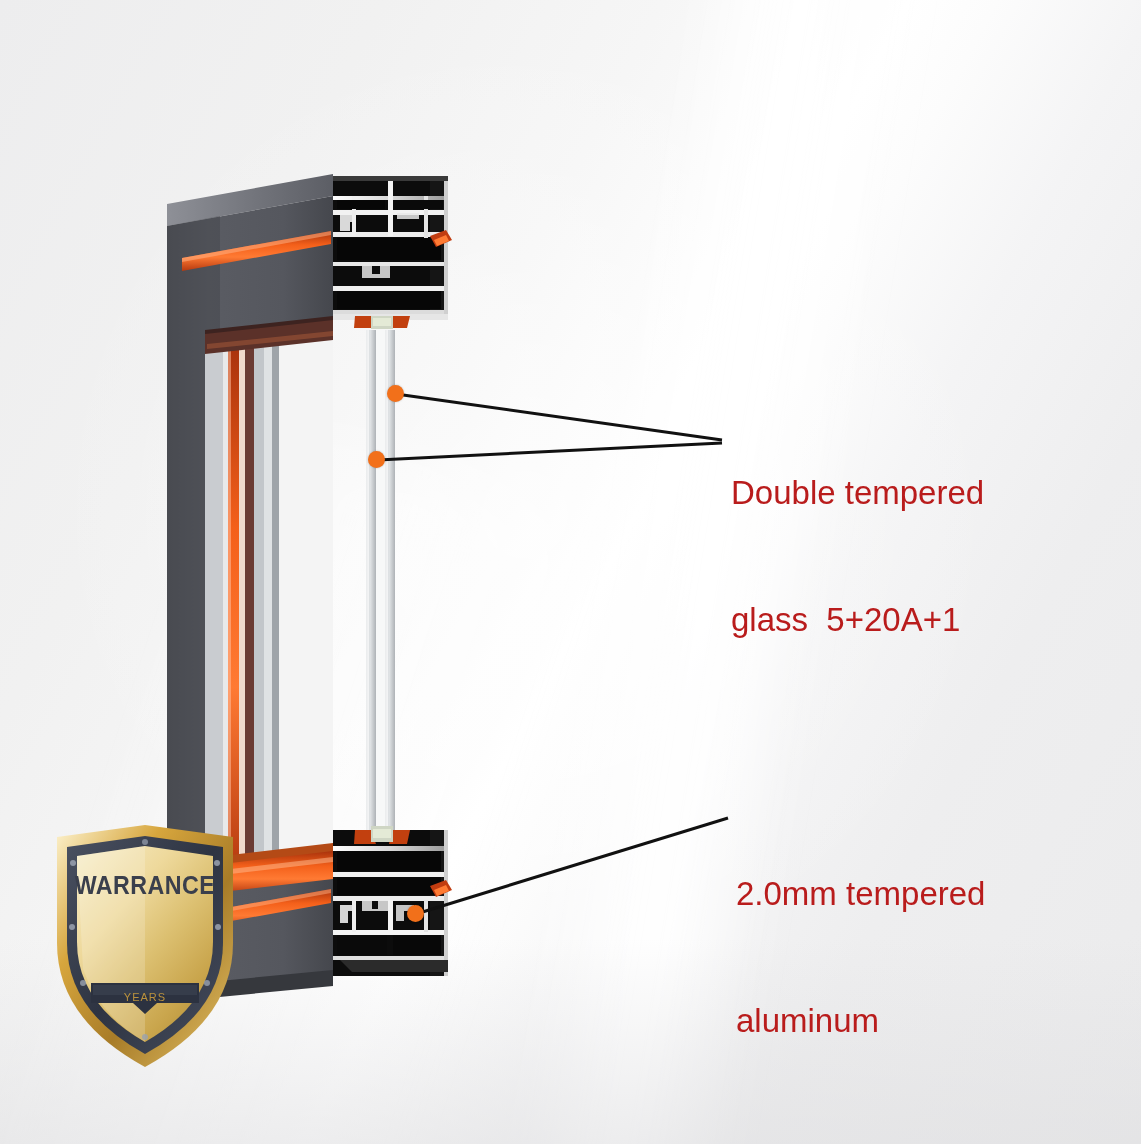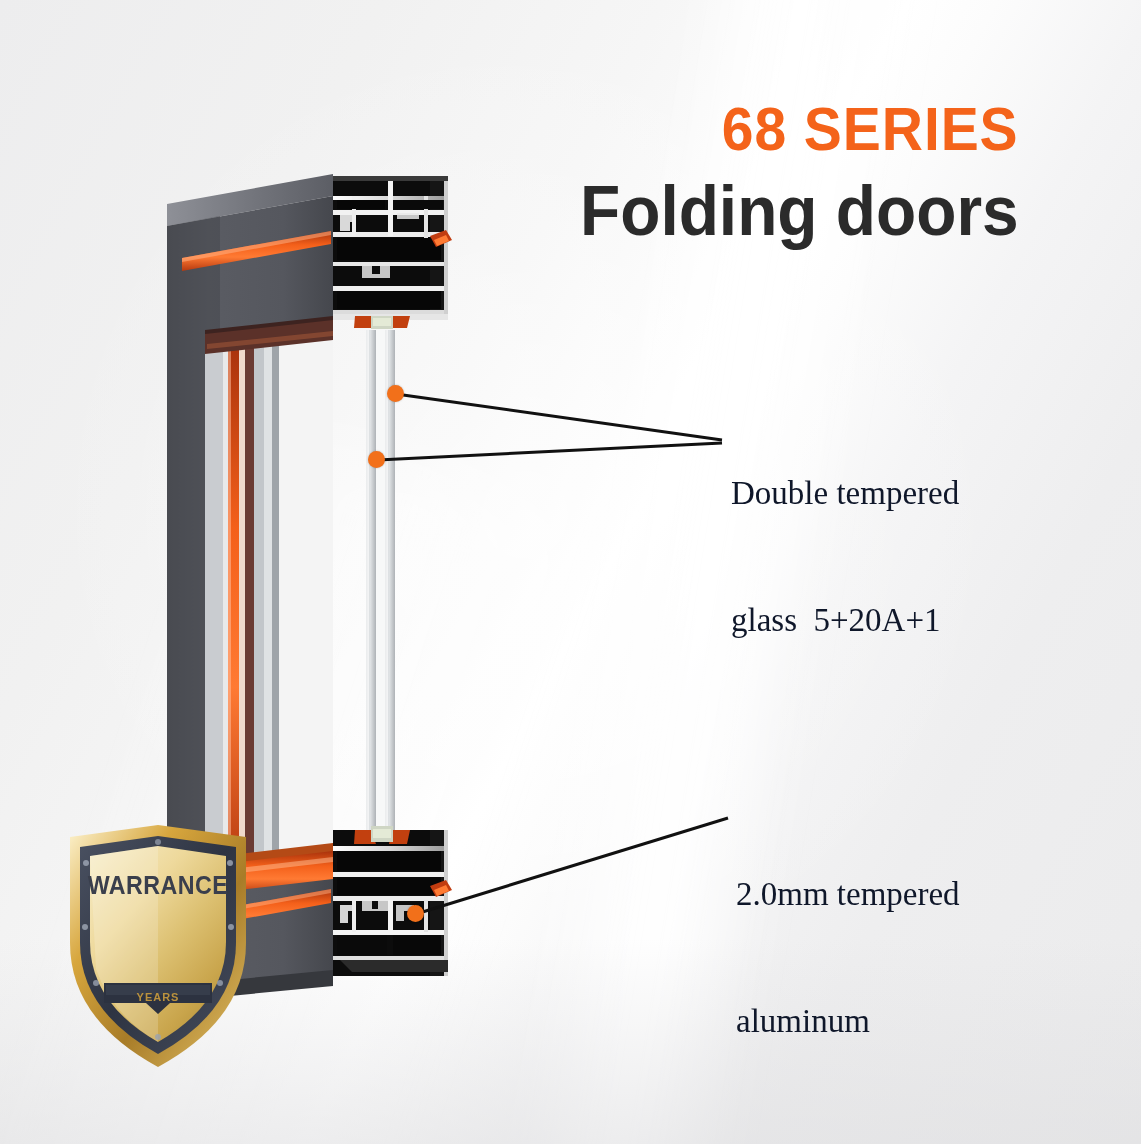--- a/index.html
+++ b/index.html
@@ -96,26 +96,25 @@
     color: #2b2b2b;
     transform: scaleX(0.94);
     transform-origin: right center;
     white-space: nowrap;
     margin-top: 16px;
   }
 
   
   .callout {
     position: absolute;
-    color: #0f172a;
+    color: #b91c1c;
     font-size: 33px;
     line-height: 1.28;
     white-space: pre;
     font-weight: 400;
-    font-family: Liberation Serif, serif;
   }
   .callout-glass { left: 731px; top: 388px; }
   .callout-alu   { left: 736px; top: 789px; }
 
   
   .leader-svg {
     position: absolute;
     inset: 0;
     pointer-events: none;
   }
@@ -127,21 +126,21 @@
     background: #f2701a;
     box-shadow: 0 0 2px rgba(0,0,0,0.25);
   }
 
   
   .product { position: absolute; left: 0; top: 0; }
 
   
   .badge {
     position: absolute;
-    left: 60px;
+    left: 47px;
     top: 823px;
     width: 196px;
     height: 248px;
   }
   .badge-text-warrance {
     position: absolute;
     left: 0; right: 0;
     top: 48px;
     text-align: center;
     font-family: "Liberation Sans Narrow", "Liberation Sans", sans-serif;
@@ -162,21 +161,21 @@
     line-height: 1;
     color: #2f3542;
     text-shadow: 1px 1px 0 rgba(255,255,255,0.35);
   }
   .badge-ribbon-text {
     position: absolute;
     left: 0; right: 0;
     top: 168px;
     text-align: center;
     font-family: "Liberation Sans Narrow", "Liberation Sans", sans-serif;
-    font-weight: 700;
+    font-weight: 400;
     font-size: 11px;
     letter-spacing: 1px;
     color: #c79a3c;
     opacity: 0.92;
   }
 </style>
 </head>
 <body>
 
 <div id="stage">
@@ -341,24 +340,20 @@
     <path d="M396 394 L722 440" stroke="#111111" stroke-width="3" fill="none"></path>
     <path d="M378 460 L722 443" stroke="#111111" stroke-width="3" fill="none"></path>
 
     <path d="M416 914 L728 818" stroke="#111111" stroke-width="3" fill="none"></path>
   </svg>
 
   <div class="dot" style="left:387px; top:385px;"></div>
   <div class="dot" style="left:368px; top:451px;"></div>
   <div class="dot" style="left:407px; top:905px;"></div>
 
-  <div class="title-block">
-    <div class="title-series">68 SERIES</div>
-    <div class="title-main">Folding doors</div>
-  </div>
 
   <div class="callout callout-glass">
     <div>Double tempered</div>
     <div>glass  5+20A+1</div>
   </div>
 
   <div class="callout callout-alu">
     <div>2.0mm tempered</div>
     <div>aluminum</div>
   </div>

